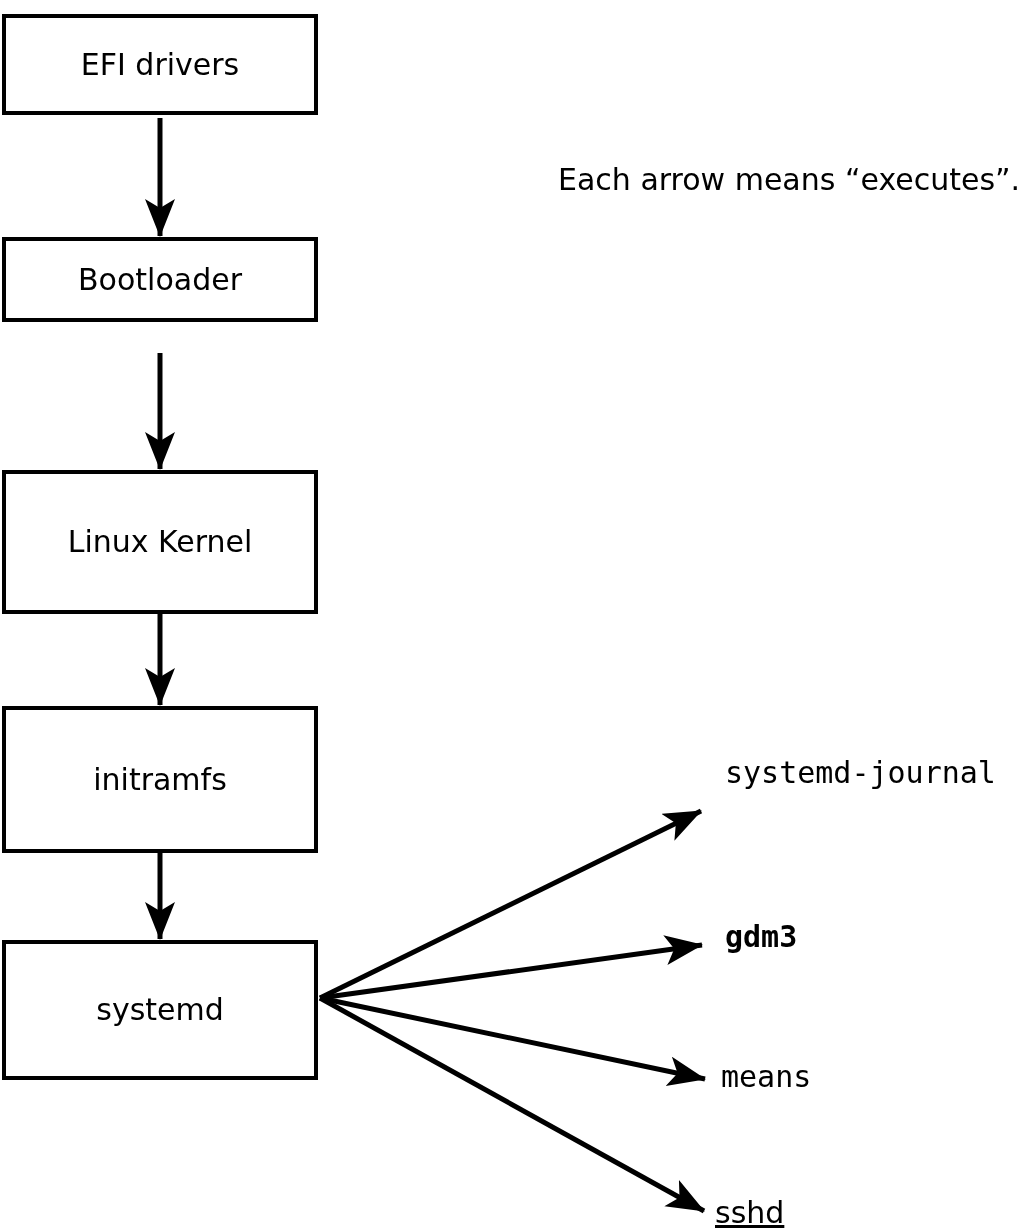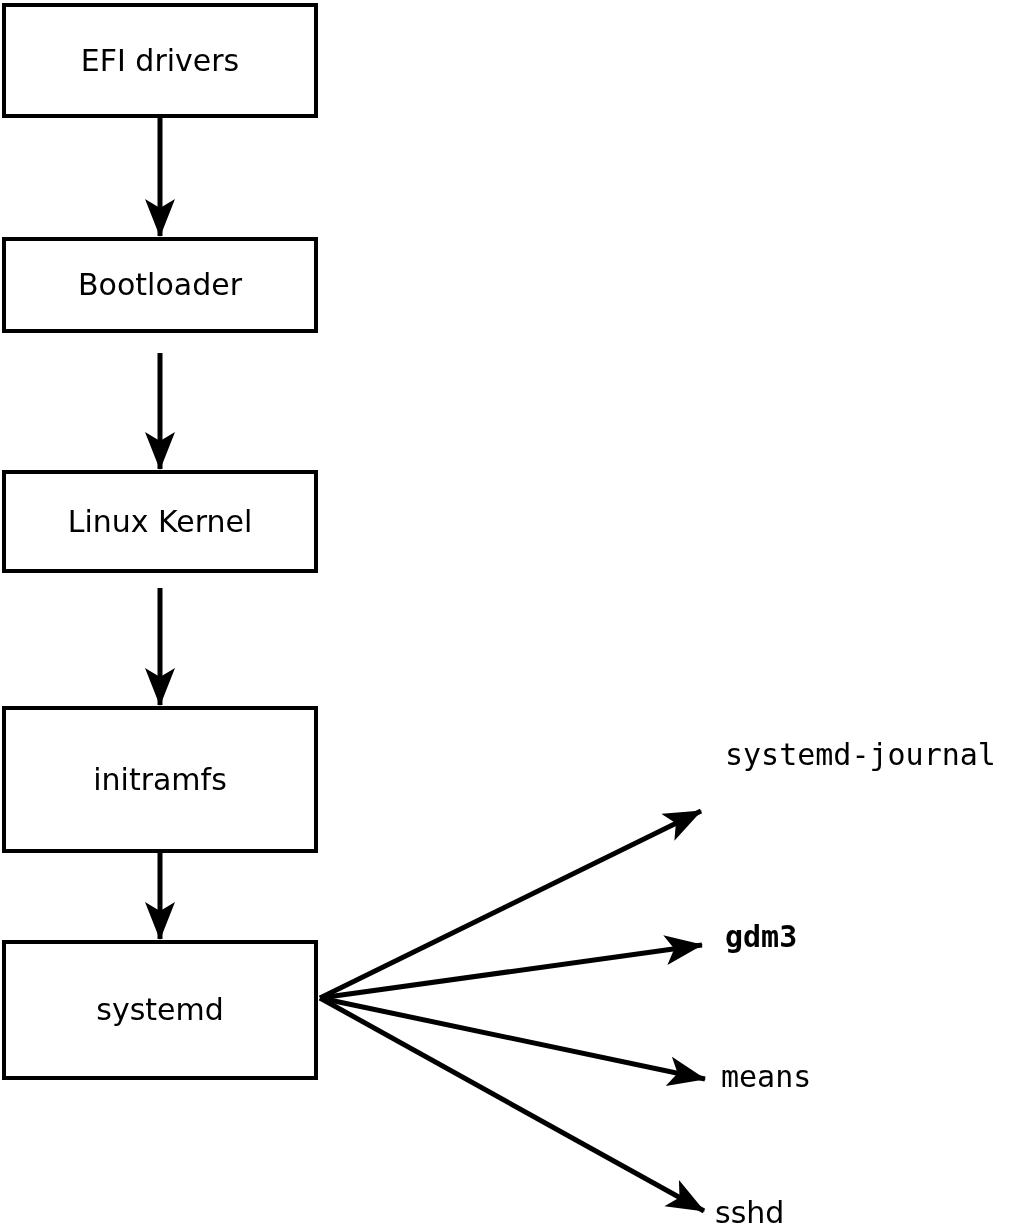--- a/index.html
+++ b/index.html
@@ -30,36 +30,37 @@
     box-sizing: border-box;
     border: 4px solid #000000;
     background: #ffffff;
     display: flex;
     align-items: center;
     justify-content: center;
     font-size: 30px;
     line-height: 1;
     white-space: nowrap;
   }
-  .node-1 { top: 3px;   height: 115px; }
-  .node-2 { top: 237px; height: 96px; }
-  .node-3 { top: 470px; height: 103px; }
+  .node-1 { top: 14px;   height: 101px; }
+  .node-2 { top: 237px; height: 85px; }
+  .node-3 { top: 470px; height: 144px; }
   .node-4 { top: 706px; height: 147px; }
   .node-5 { top: 940px; height: 140px; }
   .side-label {
     position: absolute;
     font-family: "DejaVu Sans Mono", monospace;
     font-size: 30px;
     line-height: 30px;
     white-space: nowrap;
   }
   .side-label.sans {
     font-family: "DejaVu Sans", sans-serif;
+    text-decoration: underline;
   }
-  .label-journal { left: 725px; top: 740px; }
+  .label-journal { left: 725px; top: 758px; }
   .label-gdm3    { left: 725px; top: 922px; font-weight: bold; }
   .label-getty   { left: 721px; top: 1062px; }
   .label-sshd    { left: 715px; top: 1198px; }
   .note {
     position: absolute;
     left: 558px;
     top: 165px;
     font-size: 30px;
     line-height: 30px;
     white-space: nowrap;
@@ -102,14 +103,15 @@
   </div>
   <div class="flow-node node-5">
     <span>systemd</span>
   </div>
 
   <div class="side-label label-journal">systemd-journal</div>
   <div class="side-label label-gdm3">gdm3</div>
   <div class="side-label label-getty">means</div>
   <div class="side-label sans label-sshd">sshd</div>
 
+  <div class="note">Each arrow means “executes”.</div>
 
 </div>
 
 </body></html>

